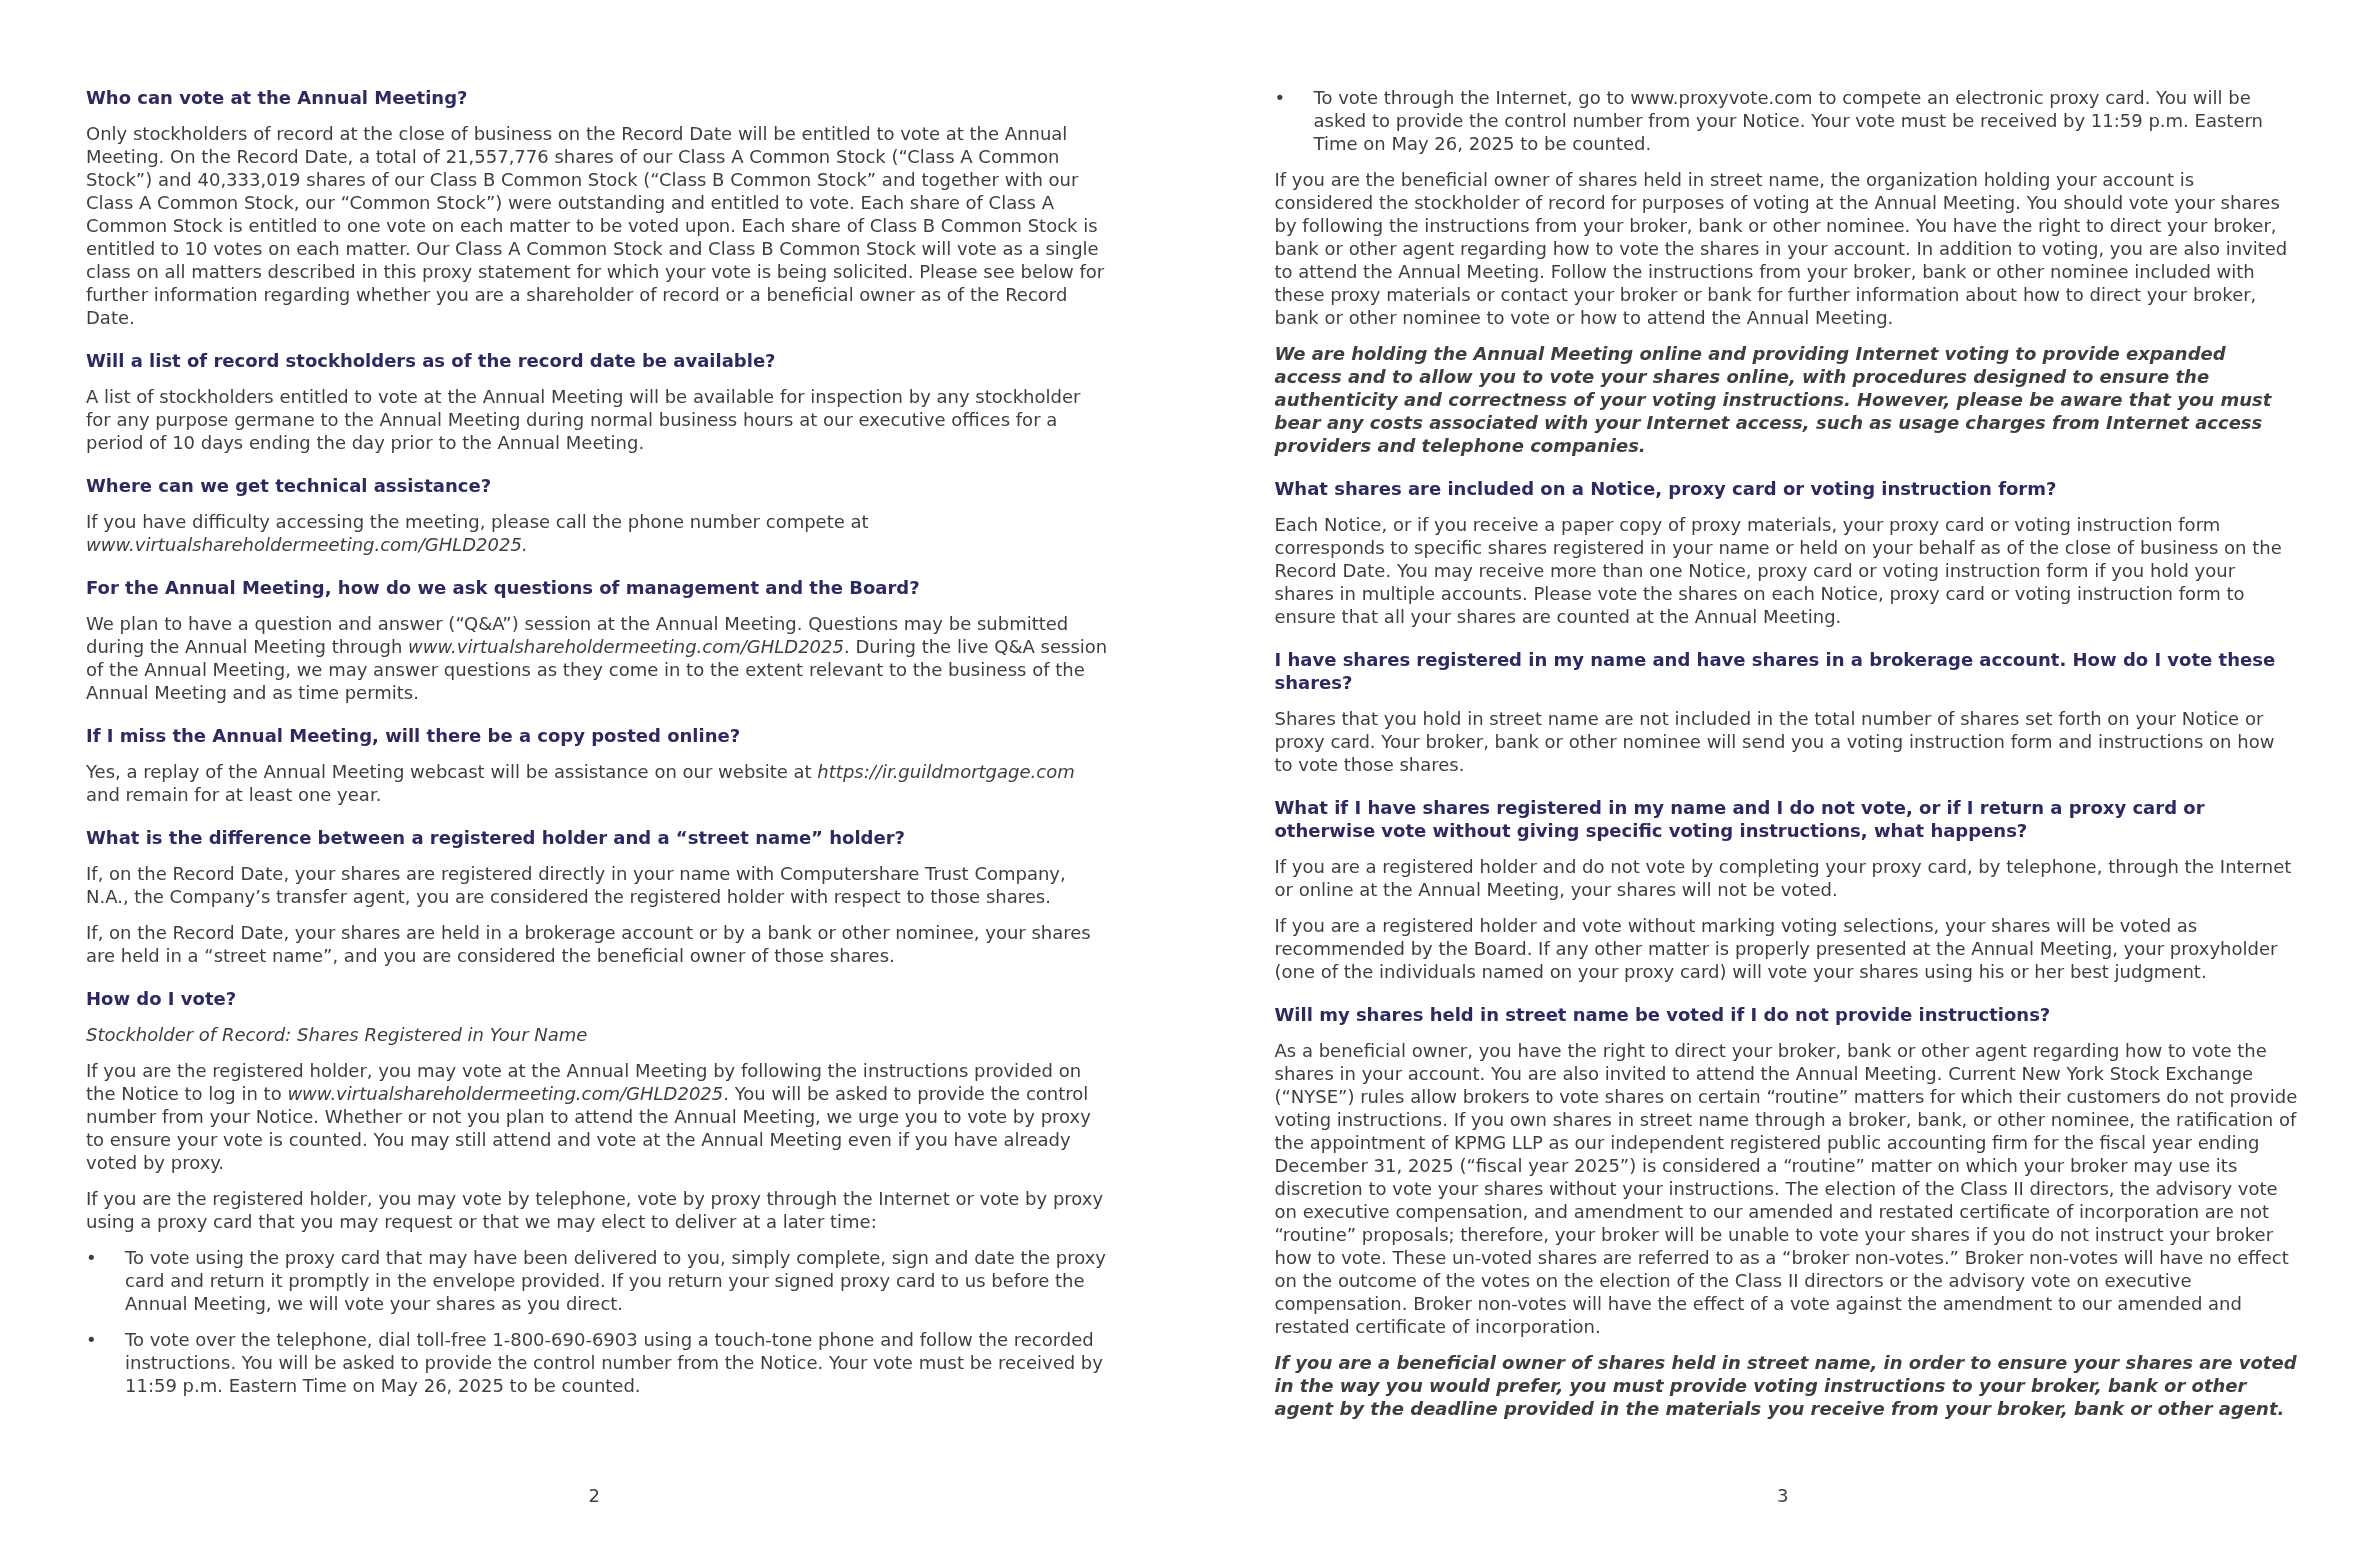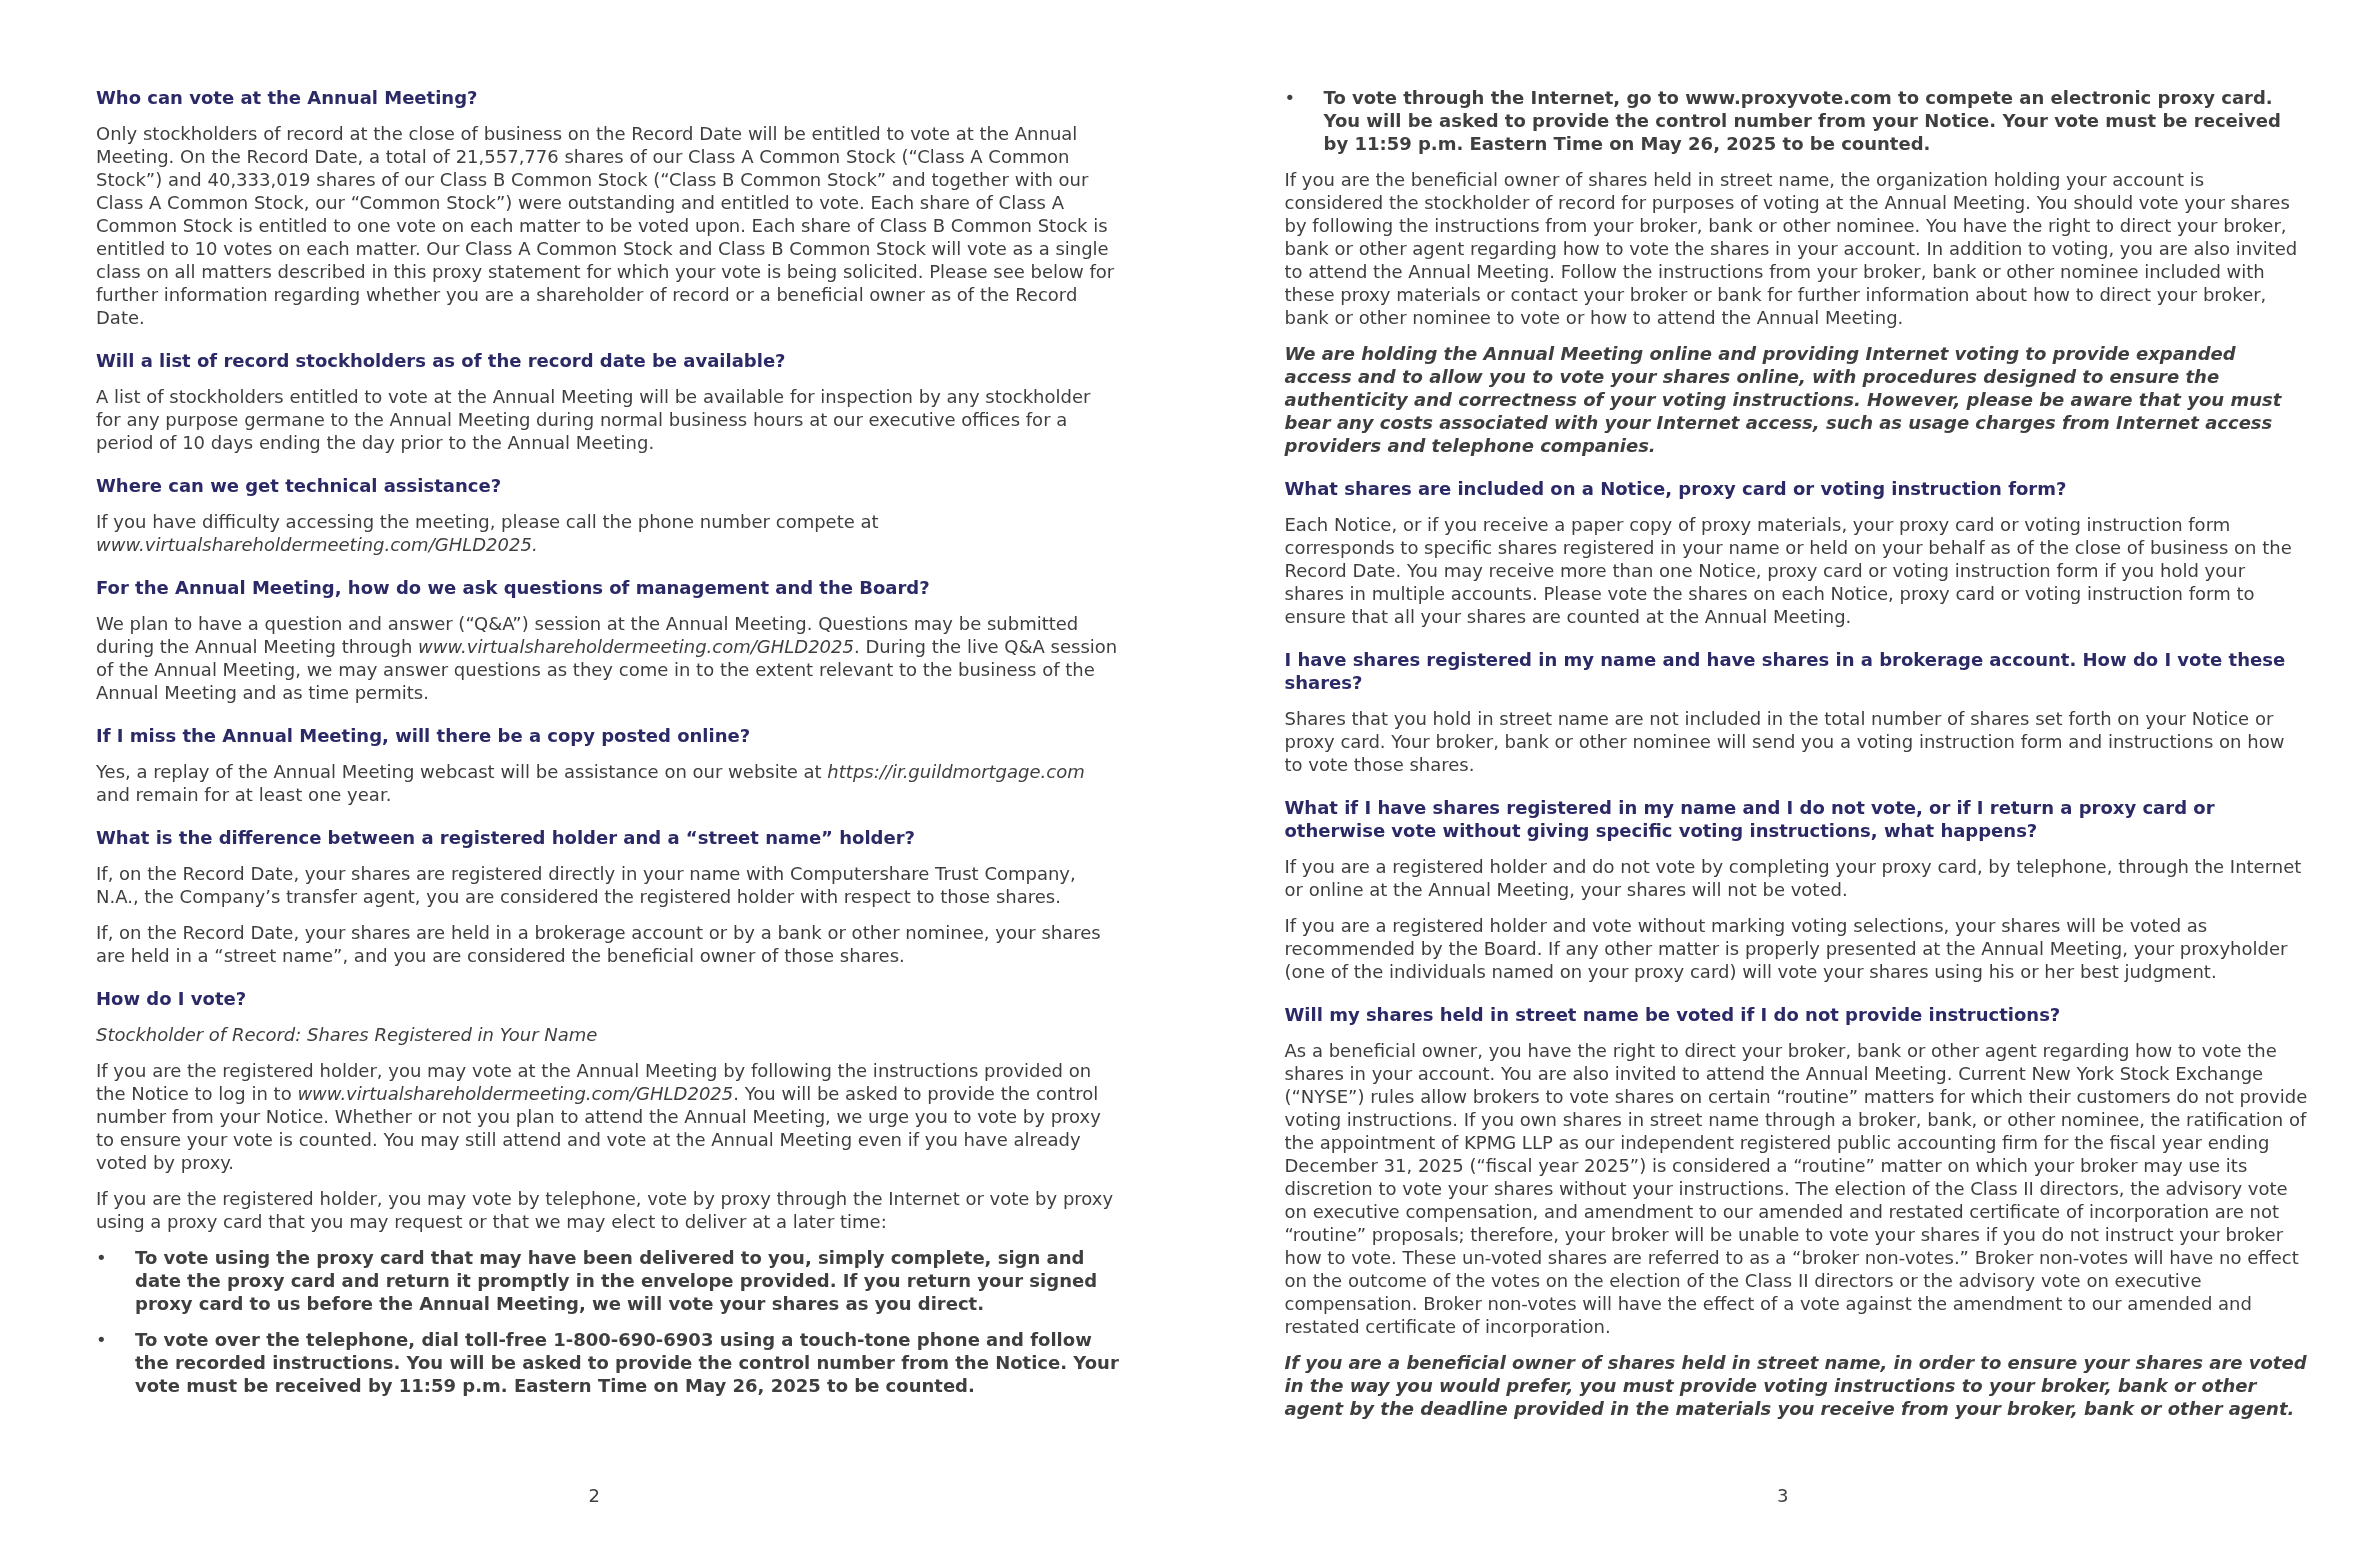--- a/index.html
+++ b/index.html
@@ -8,31 +8,31 @@
     height: 1549px;
     background: #ffffff;
     font-family: "DejaVu Sans", "Liberation Sans", sans-serif;
     font-size: 18px;
     line-height: 23px;
     color: #3f3f3f;
     overflow: hidden;
   }
   .spread { display: flex; width: 2377px; height: 1549px; background: #ffffff; }
   .page { width: 1189px; height: 1549px; position: relative; box-sizing: border-box; }
-  .content { position: absolute; top: 86px; left: 96px; width: 1023px; }
+  .content { position: absolute; top: 86px; left: 86px; width: 1023px; }
   .content > :first-child { margin-top: 0; }
   .qhead { font-weight: bold; color: #2b2a66; margin: 20px 0 13px 0; }
   .body-p { margin: 0 0 13px 0; }
   .b { font-weight: bold; font-style: italic; }
   .i { font-style: italic; }
   .bullet-list { margin: 0 0 13px 0; }
   .bullet-item { display: flex; align-items: flex-start; margin: 0 0 13px 0; }
   .bullet-list .bullet-item:last-child { margin-bottom: 0; }
   .bullet-marker { flex: 0 0 39px; }
-  .bullet-text { flex: 1; font-weight: bold; }
+  .bullet-text { flex: 1; }
   .pagenum {
     position: absolute;
     bottom: 42px;
     left: 0;
     width: 100%;
     text-align: center;
     color: #3f3f3f;
   }
 </style>
 </head>

